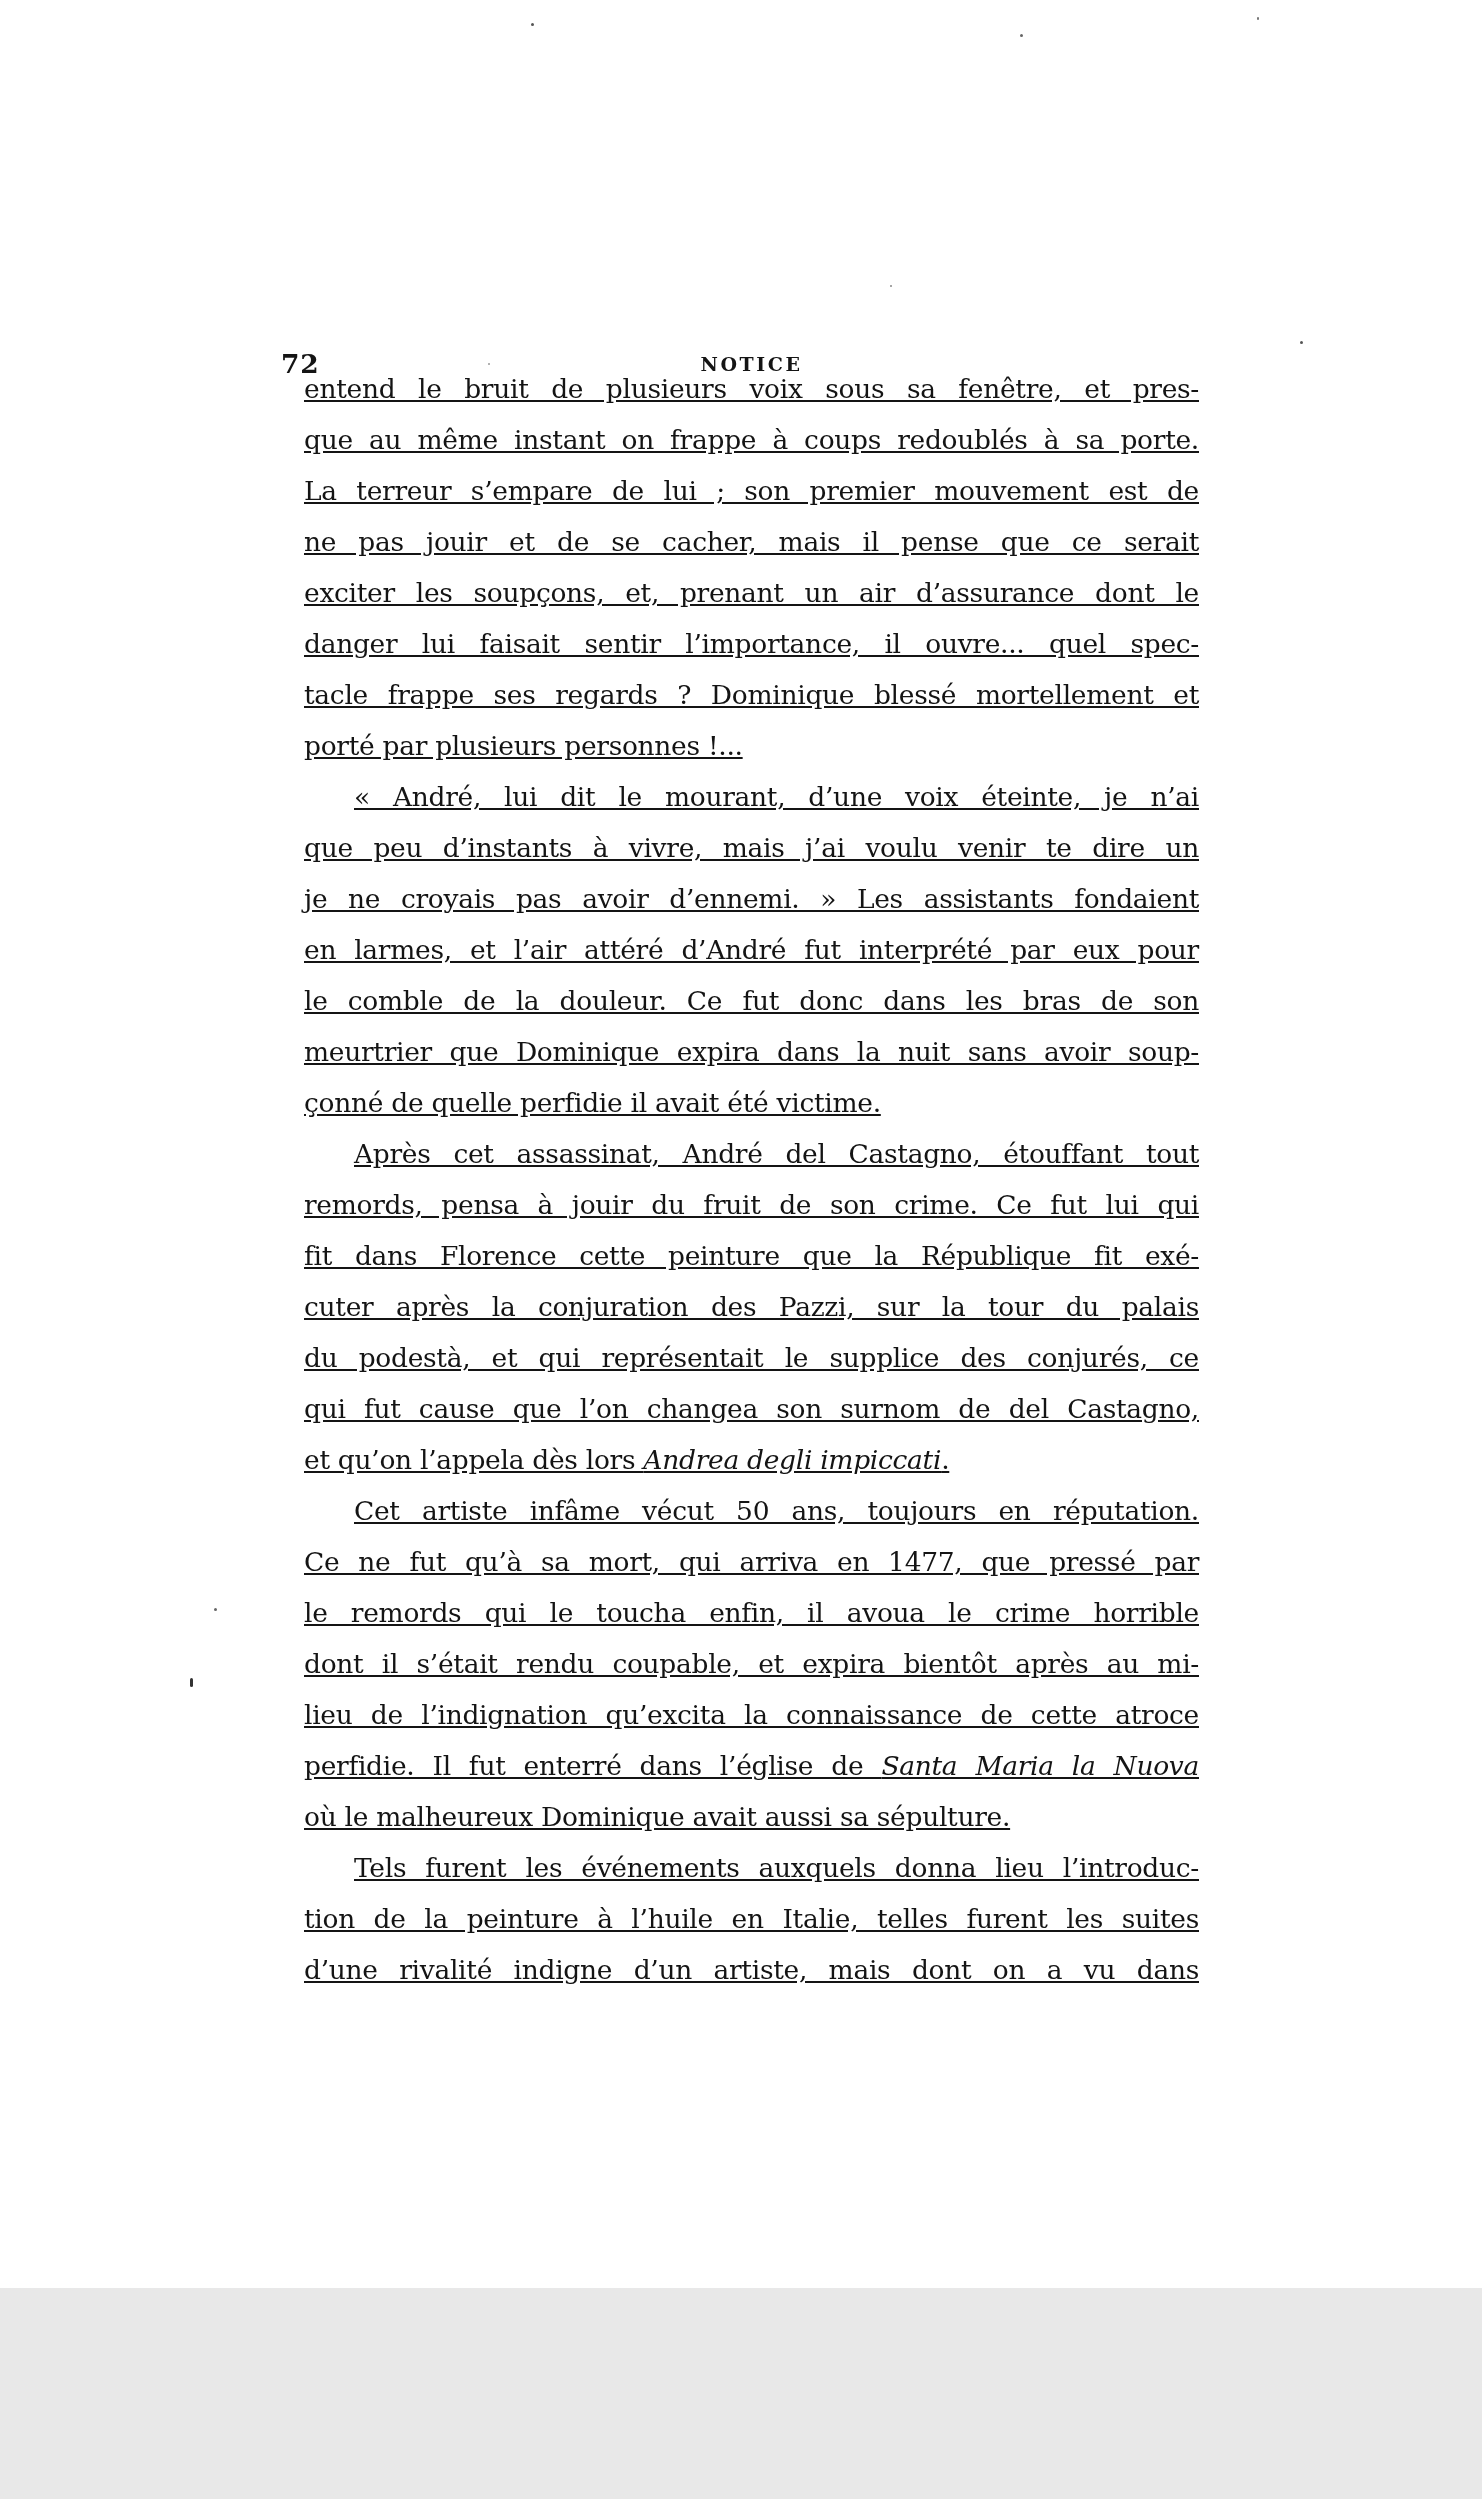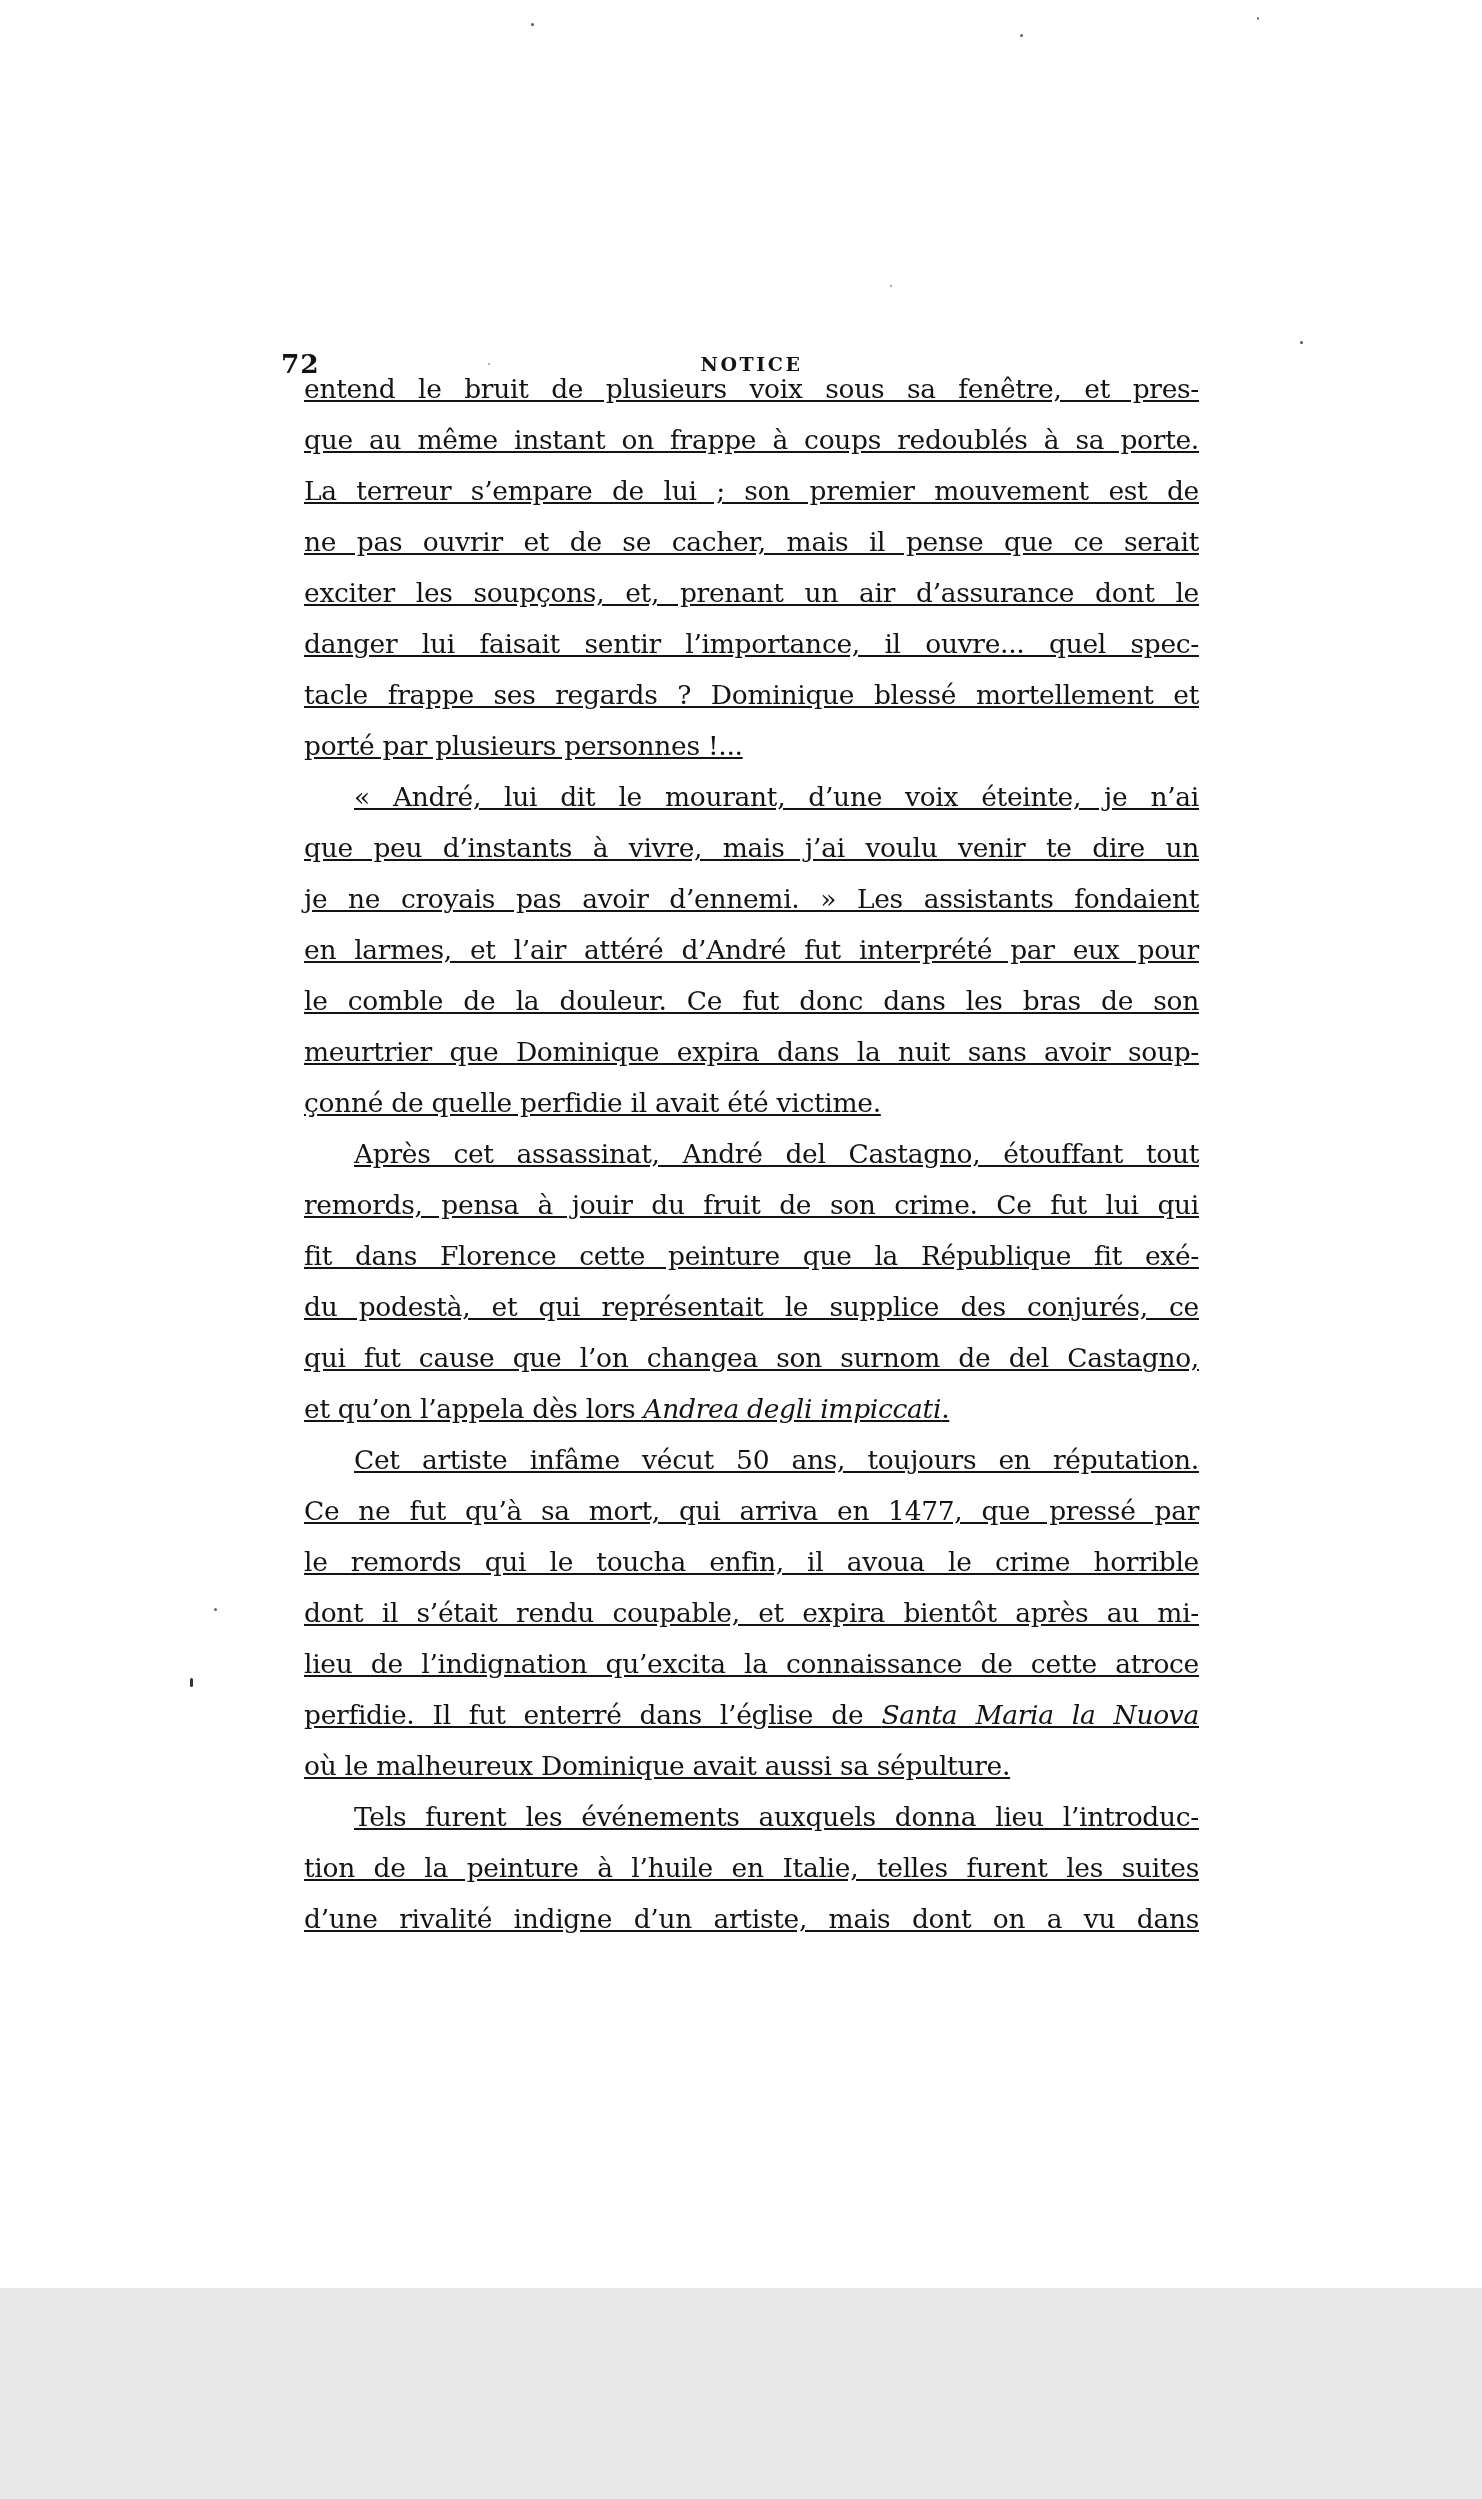--- a/index.html
+++ b/index.html
@@ -59,39 +59,40 @@
 
   <div class="page-number">72</div>
 
   <div class="running-title">NOTICE</div>
 
   <div class="text-block">
       <div class="para">
         <div class="line"><span>entend le bruit de plusieurs voix sous sa fenêtre, et pres-</span></div>
         <div class="line"><span>que au même instant on frappe à coups redoublés à sa porte.</span></div>
         <div class="line"><span>La terreur s’empare de lui ; son premier mouvement est de</span></div>
-        <div class="line"><span>ne pas ouvrir et de se cacher, mais il pense que ce serait</span></div>
+        <div class="line"><span>ne pas jouir et de se cacher, mais il pense que ce serait</span></div>
         <div class="line"><span>exciter les soupçons, et, prenant un air d’assurance dont le</span></div>
         <div class="line"><span>danger lui faisait sentir l’importance, il ouvre... quel spec-</span></div>
         <div class="line"><span>tacle frappe ses regards ? Dominique blessé mortellement et</span></div>
         <div class="line end"><span>porté par plusieurs personnes !...</span></div>
       </div>
       <div class="para">
         <div class="line indent"><span>« André, lui dit le mourant, d’une voix éteinte, je n’ai</span></div>
         <div class="line"><span>que peu d’instants à vivre, mais j’ai voulu venir te dire un</span></div>
         <div class="line"><span>je ne croyais pas avoir d’ennemi. » Les assistants fondaient</span></div>
         <div class="line"><span>en larmes, et l’air attéré d’André fut interprété par eux pour</span></div>
         <div class="line"><span>le comble de la douleur. Ce fut donc dans les bras de son</span></div>
         <div class="line"><span>meurtrier que Dominique expira dans la nuit sans avoir soup-</span></div>
         <div class="line end"><span>çonné de quelle perfidie il avait été victime.</span></div>
       </div>
       <div class="para">
         <div class="line indent"><span>Après cet assassinat, André del Castagno, étouffant tout</span></div>
         <div class="line"><span>remords, pensa à jouir du fruit de son crime. Ce fut lui qui</span></div>
         <div class="line"><span>fit dans Florence cette peinture que la République fit exé-</span></div>
+        <div class="line"><span>cuter après la conjuration des Pazzi, sur la tour du palais</span></div>
         <div class="line"><span>du podestà, et qui représentait le supplice des conjurés, ce</span></div>
         <div class="line"><span>qui fut cause que l’on changea son surnom de del Castagno,</span></div>
         <div class="line end"><span>et qu’on l’appela dès lors </span><span class="it">Andrea degli impiccati</span><span>.</span></div>
       </div>
       <div class="para">
         <div class="line indent"><span>Cet artiste infâme vécut 50 ans, toujours en réputation.</span></div>
         <div class="line"><span>Ce ne fut qu’à sa mort, qui arriva en 1477, que pressé par</span></div>
         <div class="line"><span>le remords qui le toucha enfin, il avoua le crime horrible</span></div>
         <div class="line"><span>dont il s’était rendu coupable, et expira bientôt après au mi-</span></div>
         <div class="line"><span>lieu de l’indignation qu’excita la connaissance de cette atroce</span></div>

